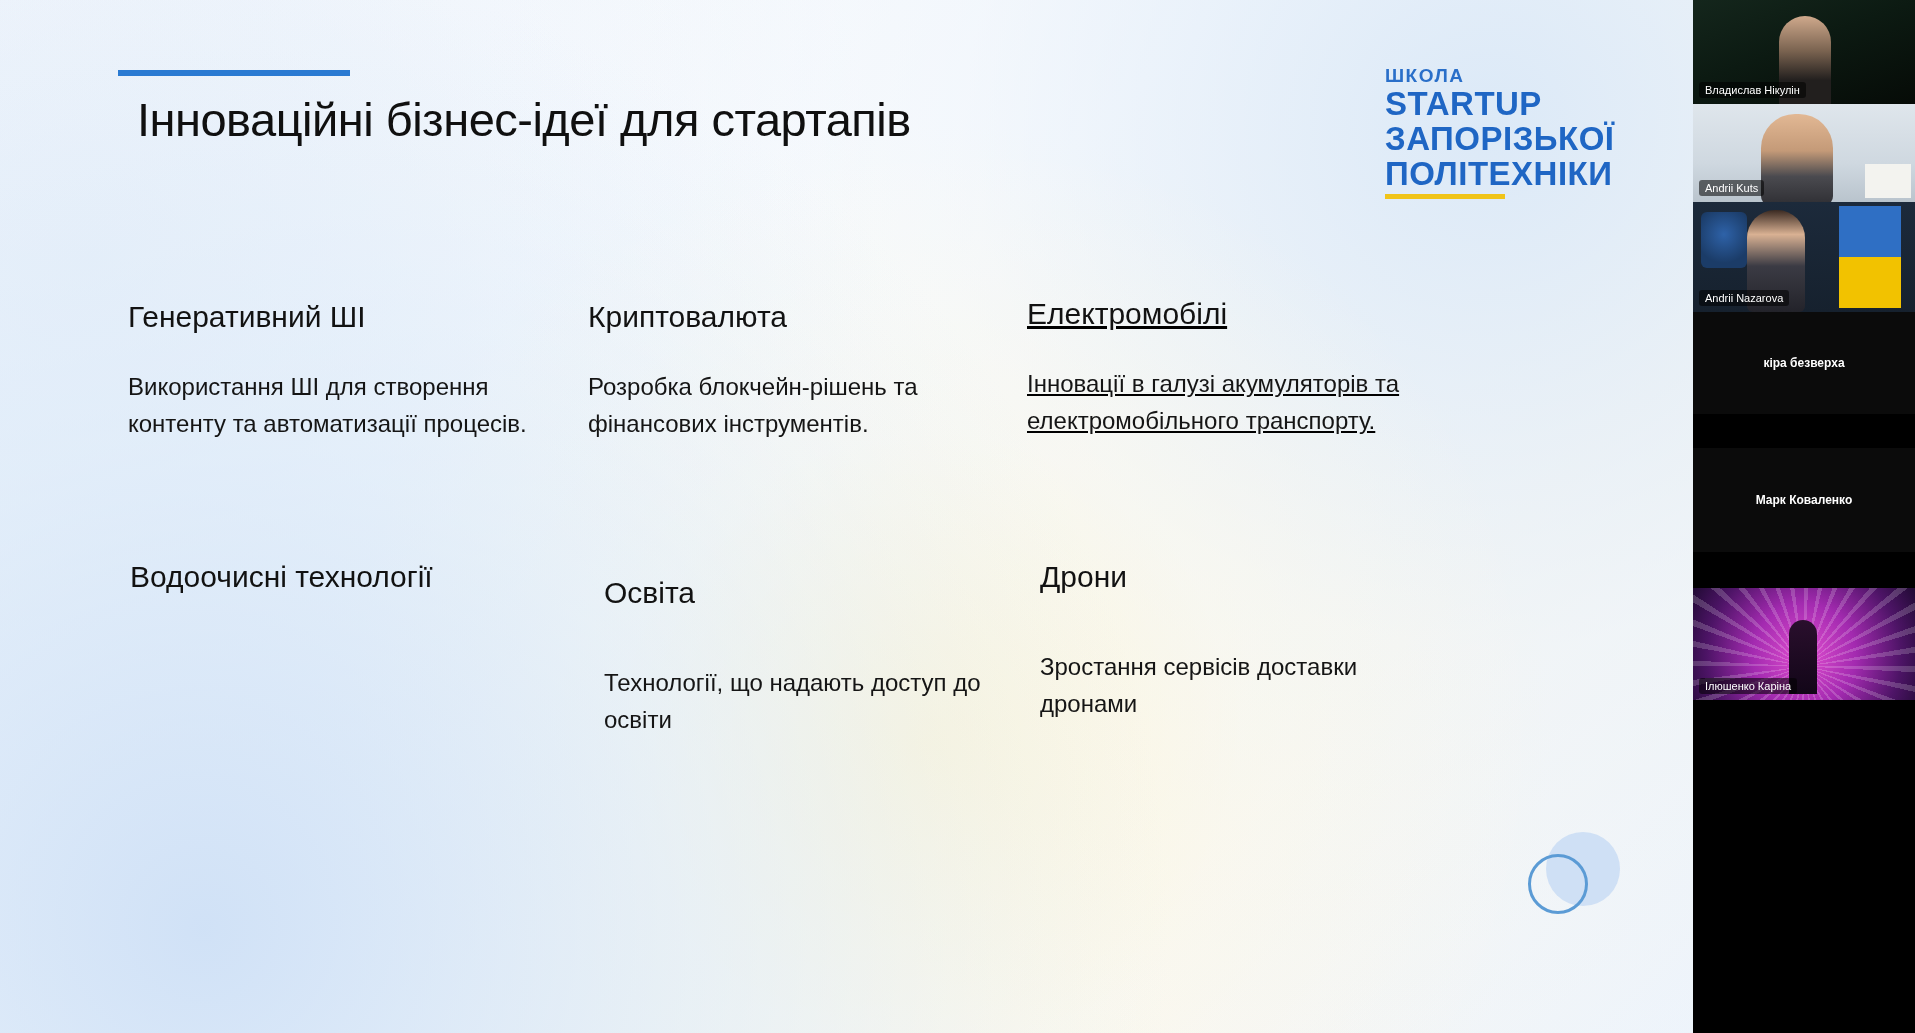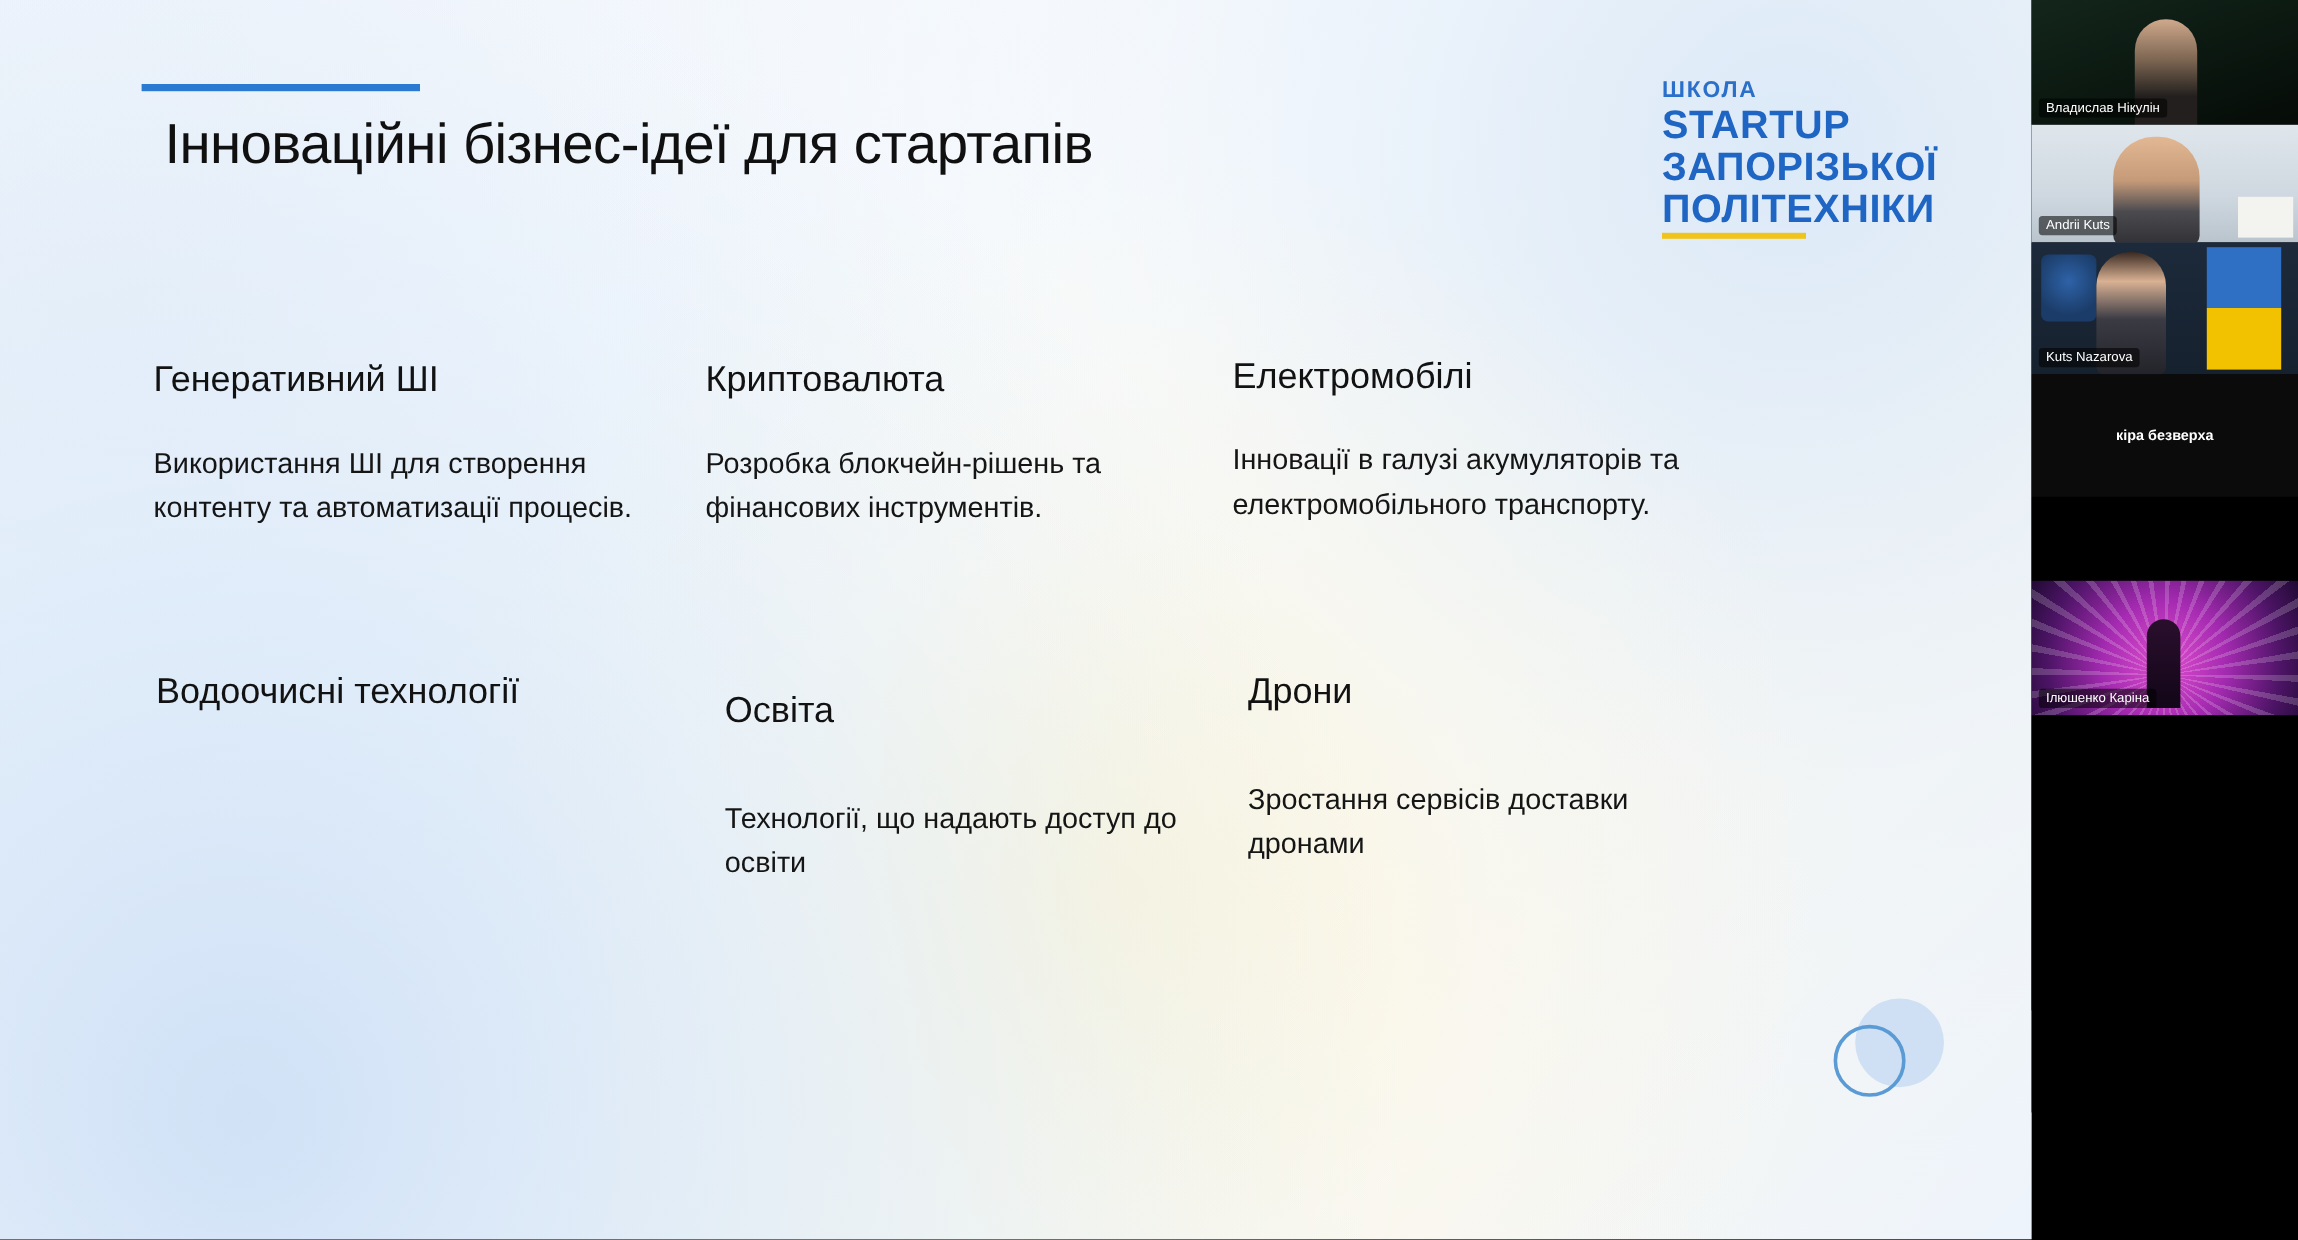--- a/index.html
+++ b/index.html
@@ -96,21 +96,21 @@
   }
   .card .card-body {
     font-size: 24px;
     color: #151515;
     line-height: 1.55;
     max-width: 420px;
   }
 
   #card-ai     { left: 128px; top: 300px; }
   #card-crypto { left: 588px; top: 300px; }
-  #card-ev     { left: 1027px; top: 297px; }
+  #card-ev     { left: 1027px; top: 297px; text-decoration: underline; }
 
   #card-water  { left: 130px; top: 560px; }
   #card-edu    { left: 604px; top: 576px; }
   #card-drones { left: 1040px; top: 560px; }
 
   #card-water .card-title,
   #card-edu .card-title,
   #card-drones .card-title { margin-bottom: 54px; }
 
   
@@ -381,29 +381,32 @@
     <div class="tile" id="tile-andrii">
       <div class="figure"></div>
       <div class="paper"></div>
       <div class="name-badge">Andrii Kuts</div>
     </div>
 
     <div class="tile" id="tile-olena">
       <div class="flag"></div>
       <div class="emblem"></div>
       <div class="figure"></div>
-      <div class="name-badge">Kuts Nazarova</div>
+      <div class="name-badge">Andrii Nazarova</div>
     </div>
 
     <div class="tile audio-only" id="tile-kira">
       <div class="name-center">кіра безверха</div>
     </div>
 
     <div class="rail-gap-1"></div>
 
+    <div class="tile audio-only" id="tile-mark">
+      <div class="name-center">Марк Коваленко</div>
+    </div>
 
     <div class="rail-gap-2"></div>
 
     <div class="tile" id="tile-ilyushenko">
       <div class="rays"></div>
       <div class="figure"></div>
       <div class="name-badge">Ілюшенко Каріна</div>
     </div>
 
     <div class="rail-bottom-fill"></div>

